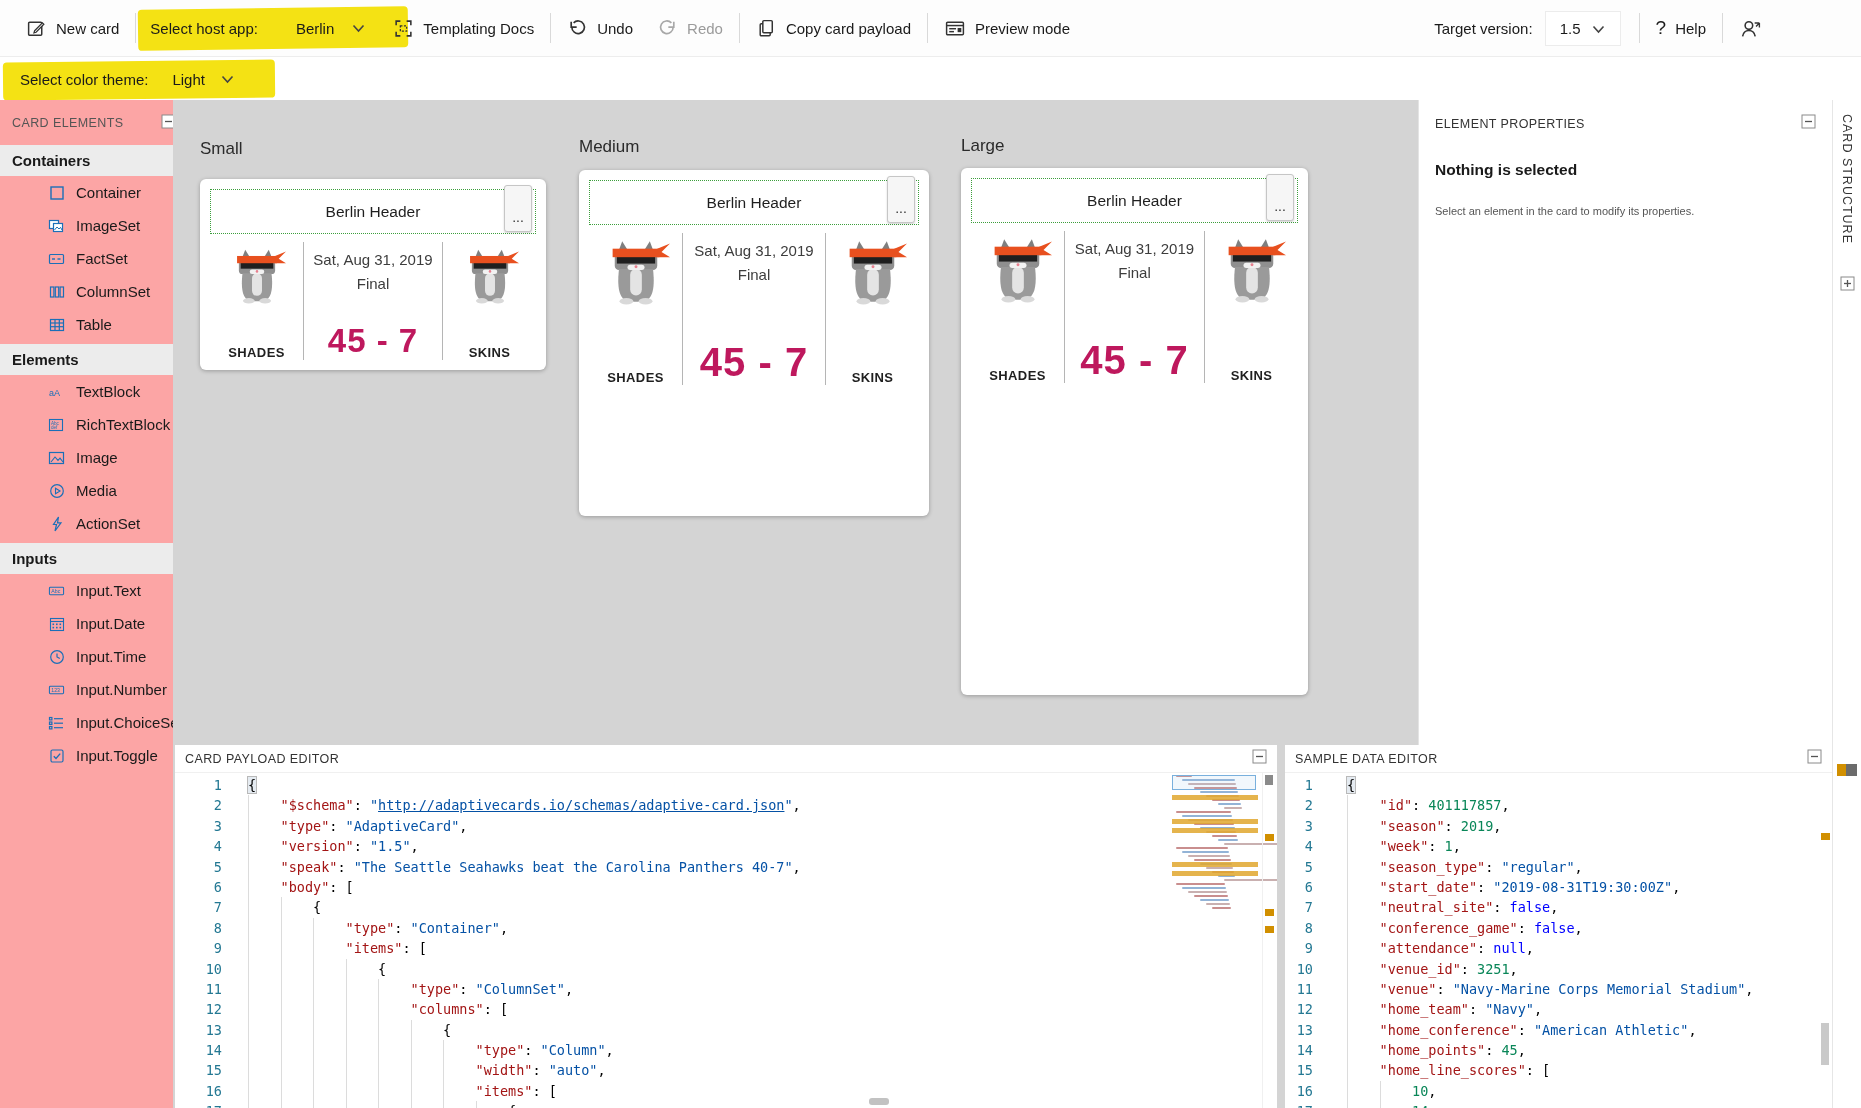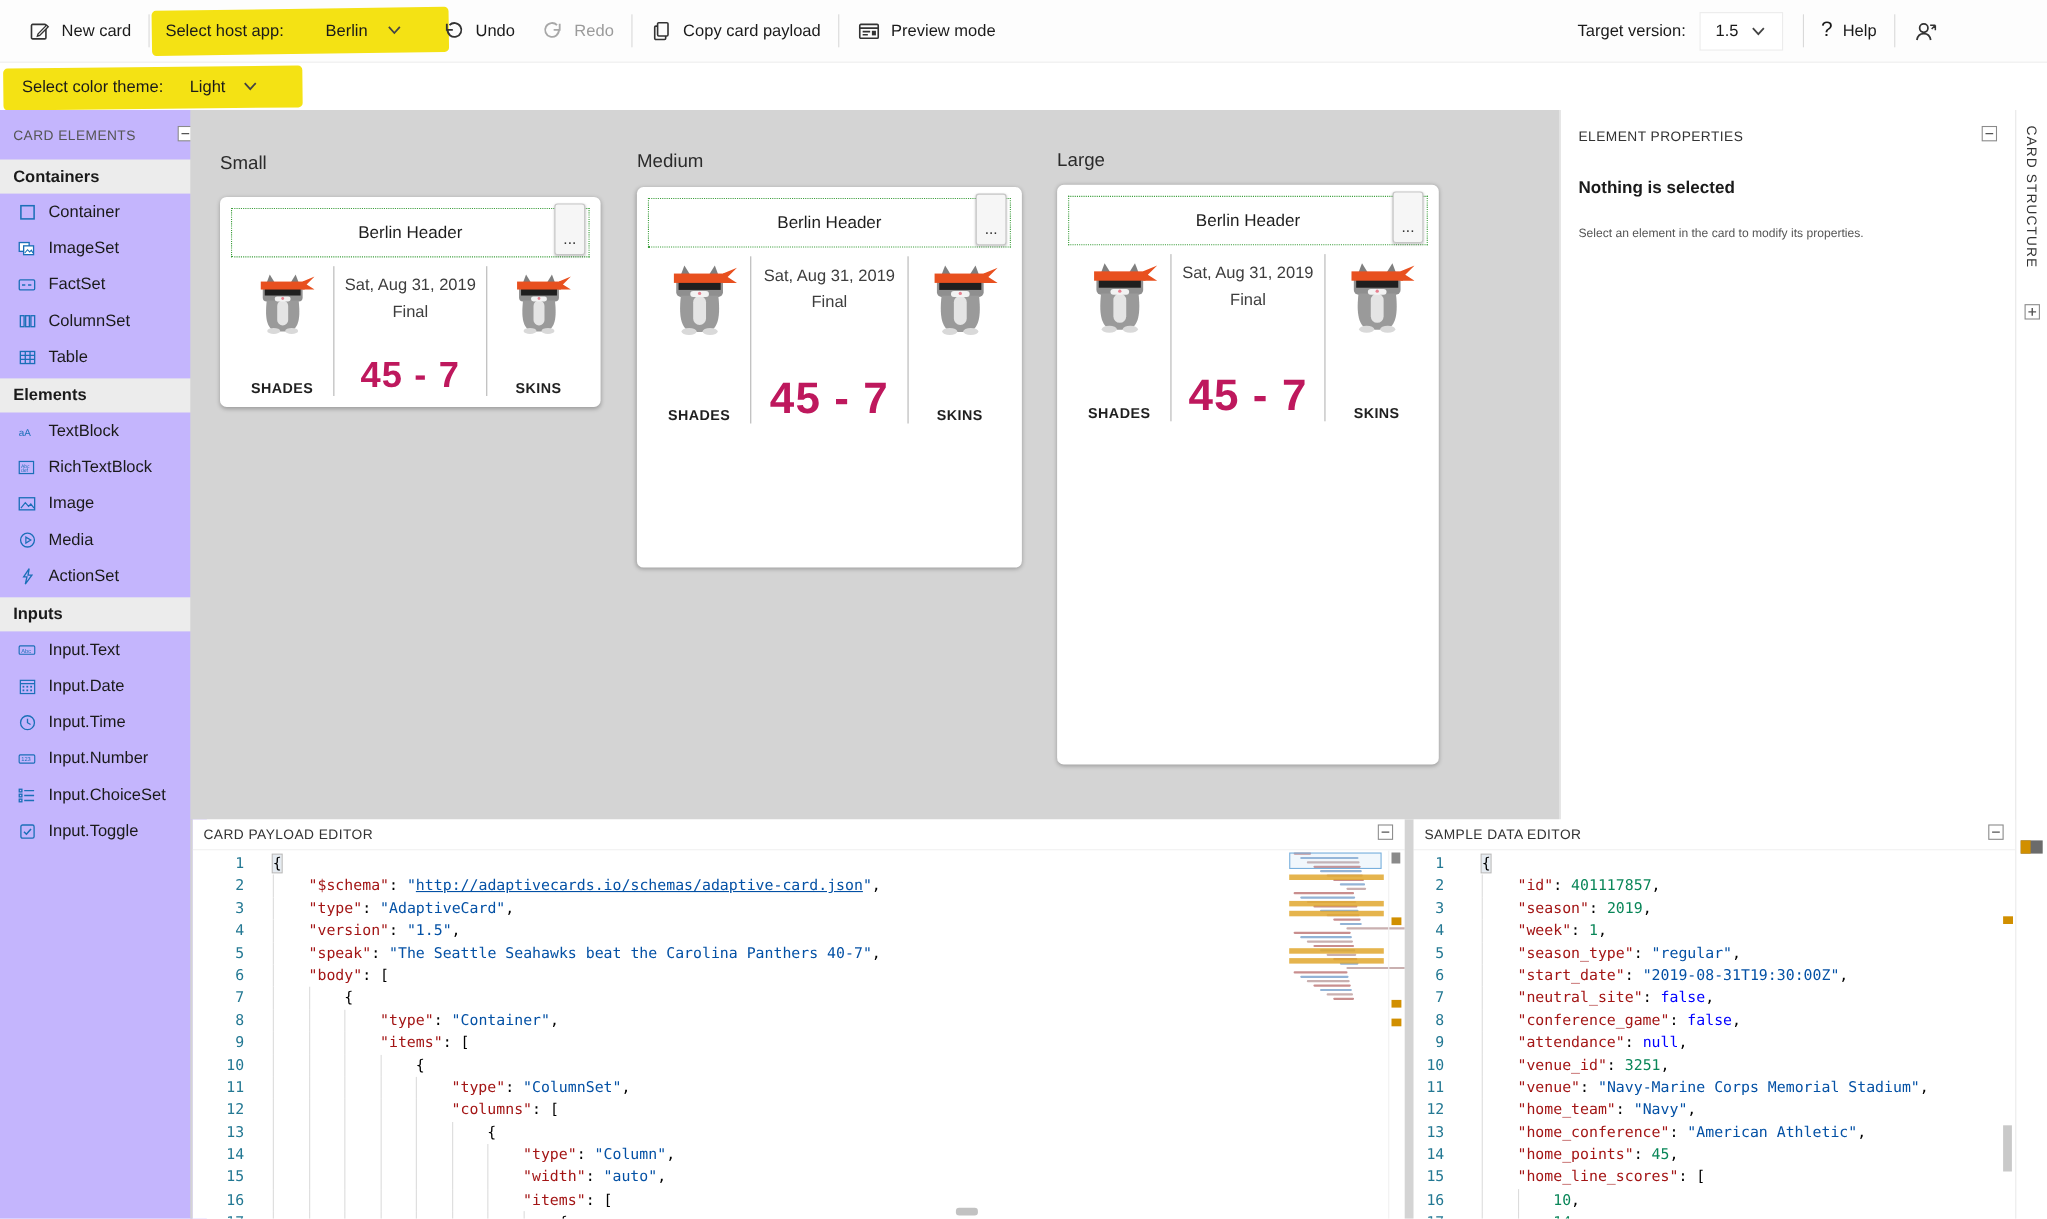--- a/index.html
+++ b/index.html
@@ -21,24 +21,24 @@
   .chev { position:relative; z-index:1; }
   .spacer { flex:1; }
   .version-box { display:flex; align-items:center; justify-content:center; gap:12px; width:76px; height:35px; background:#fff; border:1px solid #ececec; font-size:15px; margin:0 14px 0 12px; z-index:1; }
   .right-pad { width:86px; }
 
   .themebar { position:absolute; left:0; top:58px; width:1861px; height:42px; background:#fff; display:flex; align-items:center; padding-left:20px; }
   .themebar .lbl, .themebar .val { position:relative; z-index:1; font-size:15px; }
   .themebar .val { margin-left:24px; margin-right:16px; }
 
   
-  .sidebar { position:absolute; left:0; top:100px; width:188px; height:1008px; background:#c4b5fd; }
+  .sidebar { position:absolute; left:0; top:100px; width:188px; height:1008px; background:#fca5a5; }
   .side-title { display:flex; align-items:center; justify-content:space-between; padding:14px 12px 10px 12px; font-size:12.5px; letter-spacing:.4px; color:#555; }
   .side-sec { background:#ececec; font-weight:bold; font-size:15px; padding:7px 12px; margin-top:3px; }
-  .side-item { display:flex; align-items:center; gap:11px; padding:8px 12px 8px 16px; font-size:15px; }
+  .side-item { display:flex; align-items:center; gap:11px; padding:8px 12px 8px 16px; font-size:15px;margin-left:32px; }
   .side-ic { width:17px; height:17px; display:inline-flex; align-items:center; justify-content:center; }
   .side-ic svg { display:block; }
 
   
   .canvas { position:absolute; left:173px; top:100px; width:1245px; height:645px; background:#d4d4d4; overflow:hidden; }
   .size-label { position:absolute; font-size:17px; font-weight:normal; color:#2b2b2b; }
   .ac-card { position:absolute; background:#fff; border-radius:6px; box-shadow:0 1px 4px rgba(0,0,0,.28); }
   .ac-header { position:relative; margin:10px 10px 0 10px; height:45px; border:1px dotted #3c9e3c; display:flex; align-items:center; justify-content:center; font-size:15.5px; color:#1f1f1f; background:#fff; }
   .dots { position:absolute; right:3px; top:-5px; width:28px; height:47px; background:#f6f6f6; border:1px solid #c6c6c6; border-radius:3px; box-shadow:0 1px 2px rgba(0,0,0,.18); font-size:14px; color:#333; line-height:10px; text-align:center; padding-top:16px; cursor:pointer; font-family:inherit; }
   .ac-body { display:flex; margin:8px 10px 0 10px; }
@@ -123,20 +123,29 @@
   <div class="tb-sep"></div>
 
   <div class="host-group">
     <span class="lbl">Select host app:</span>
     <span class="val">Berlin</span>
     <span class="chev"><svg width="13" height="9" viewBox="0 0 13 9">
           <path d="M1.5 1.5 L6.5 7 L11.5 1.5" fill="none" stroke="#444" stroke-width="1.6"></path>
         </svg></span>
   </div>
 
+  <div class="tb-btn">
+    <span class="iconbox">
+        <svg width="21" height="21" viewBox="0 0 20 20">
+          <path d="M7 3 H3 V7 M13 3 H17 V7 M7 17 H3 V13 M13 17 H17 V13" fill="none" stroke="#333" stroke-width="1.5"></path>
+          <rect x="7" y="7.5" width="6" height="5" fill="none" stroke="#333" stroke-width="1.2" stroke-dasharray="2 1.4"></rect>
+        </svg>
+      </span>
+    <span>Templating Docs</span>
+  </div>
   <div class="tb-sep"></div>
 
   <div class="tb-btn">
     <span class="iconbox">
         <svg width="21" height="21" viewBox="0 0 20 20" fill="none" stroke="#333" stroke-width="1.6">
           <path d="M4 3.5 v5.2 h5.2"></path>
           <path d="M4.6 8.7 a6 6 0 1 0 1.7 -4.1"></path>
         </svg>
       </span>
     <span>Undo</span>

